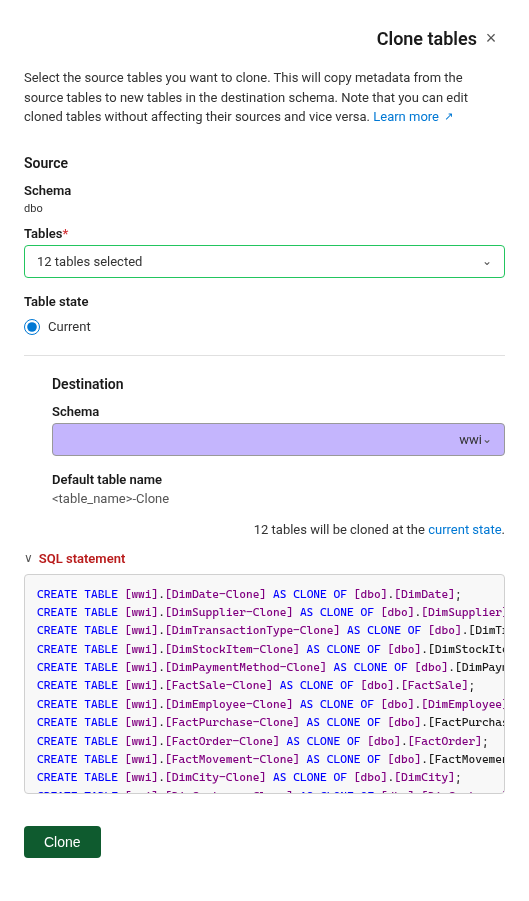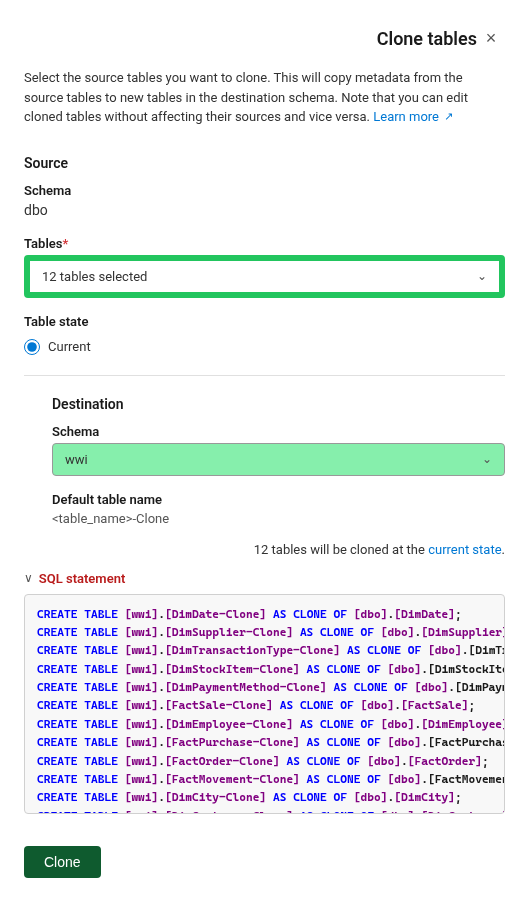--- a/index.html
+++ b/index.html
@@ -65,29 +65,29 @@
       color: #1a1a1a;
       margin-bottom: 12px;
     }
     .field-label {
       font-size: 13px;
       font-weight: 600;
       color: #1a1a1a;
       margin-bottom: 4px;
     }
     .field-value {
-      font-size: 14px;
-      color: #333;
-      margin-bottom: 18px;
+      font-size: 11px;
+      color: #333;
+      margin-bottom: 11px;
     }
     .required-star {
       color: #d13438;
     }
     .dropdown {
-      border: 6px solid #22c55e;
+      border: 1px solid #22c55e;
       border-radius: 4px;
       padding: 8px 12px;
       display: flex;
       justify-content: space-between;
       align-items: center;
       cursor: pointer;
       background: #fff;
       margin-bottom: 16px;
     }
     .dropdown-text {
@@ -132,24 +132,24 @@
       border: none;
       border-top: 1px solid #e0e0e0;
       margin: 20px 0;
     }
     .destination-section { margin-bottom: 16px; margin-left: 28px; }
     .schema-dropdown {
       border: 1px solid #999;
       border-radius: 4px;
       padding: 8px 12px;
       display: flex;
-      justify-content: space-between;
-      align-items: center;
-      cursor: pointer;
-      background: #86efac;
+      justify-content: flex-end;
+      align-items: center;
+      cursor: pointer;
+      background: #c4b5fd;
       margin-bottom: 16px;
     }
     .default-name-section { margin-bottom: 12px; }
     .default-name-label {
       font-size: 13px;
       font-weight: 600;
       color: #1a1a1a;
       margin-bottom: 4px;
     }
     .default-name-value {
@@ -188,21 +188,20 @@
       background: #f8f8f8;
       position: relative;
       overflow: hidden;
       max-height: 220px;
     }
     .sql-scroll-area {
       overflow-y: auto;
       overflow-x: auto;
       max-height: 220px;
       padding: 10px 12px;
-      font-weight: bold;
     }
     .sql-code {
       font-family: 'Cascadia Code', 'Consolas', 'Courier New', monospace;
       font-size: 11.5px;
       color: #1a1a1a;
       white-space: pre;
       line-height: 1.6;
     }
     .sql-keyword { color: #0000ff; }
     .sql-bracket { color: #800080; }

